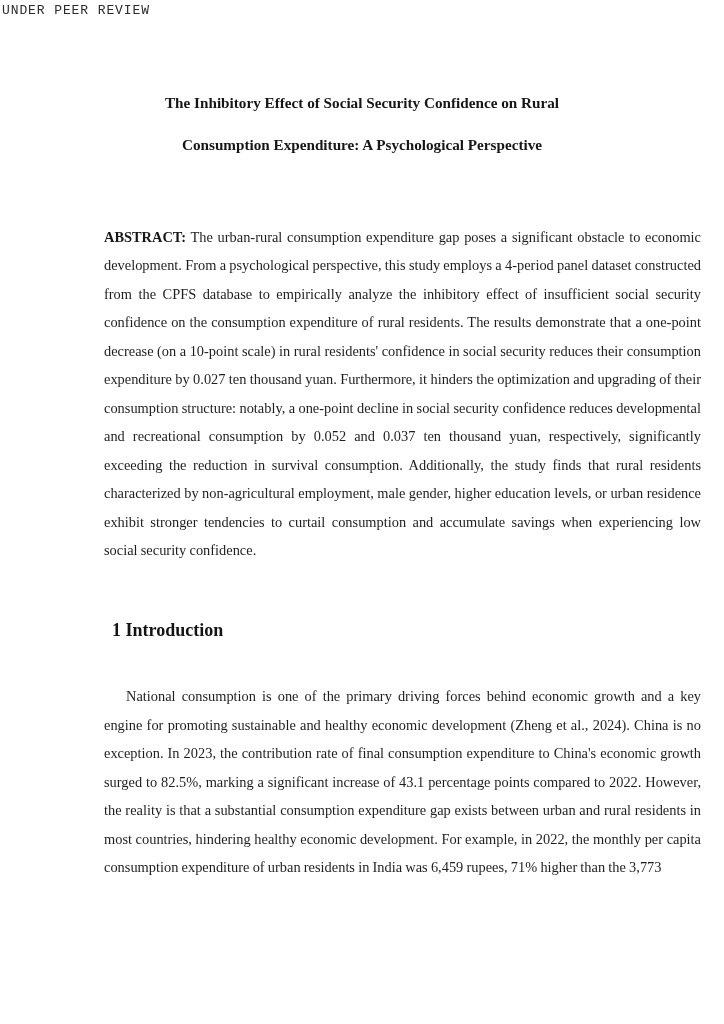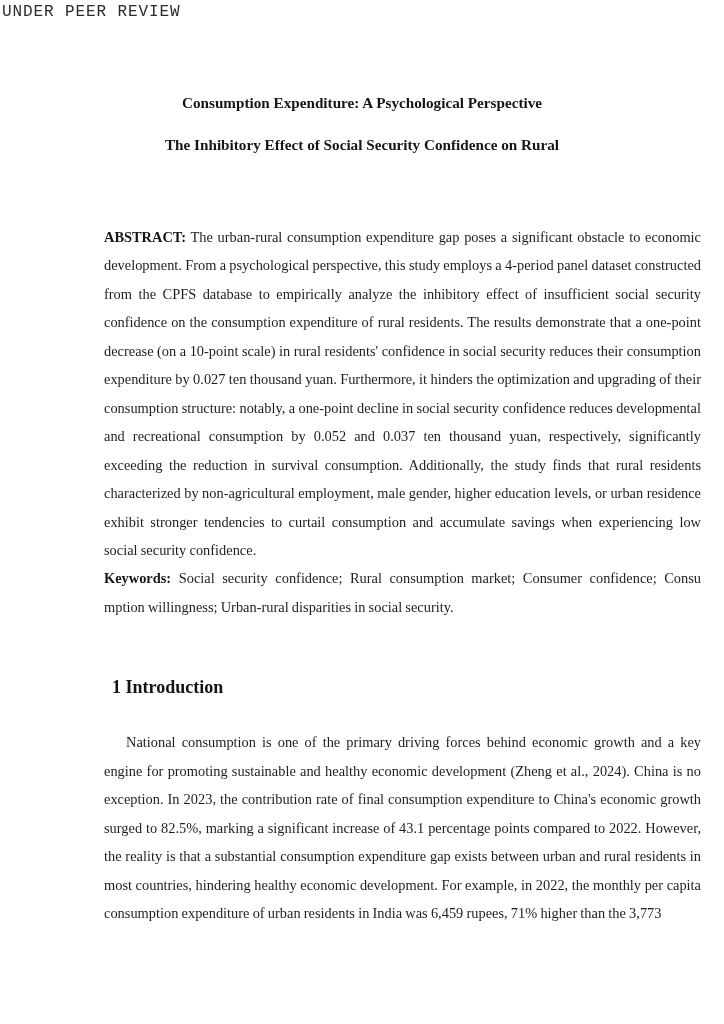--- a/index.html
+++ b/index.html
@@ -14,21 +14,21 @@
     background: #ffffff;
     overflow: hidden;
     font-family: "Liberation Serif", serif;
     color: #1e1e1e;
   }
   .watermark {
     position: absolute;
     top: 3px;
     left: 2px;
     font-family: "Liberation Mono", monospace;
-    font-size: 16px;
+    font-size: 13px;
     letter-spacing: 0.9px;
     color: #2b2b2b;
     white-space: pre;
   }
   .doc-title {
     position: absolute;
     top: 82px;
     left: 0;
     width: 724px;
     margin: 0;
@@ -60,41 +60,40 @@
     color: #161616;
   }
   .section-heading {
     margin: 53px 0 0 8px;
     font-size: 18px;
     font-weight: bold;
     line-height: 26px;
     color: #141414;
   }
   p.indent {
-    margin-top: 28px;
+    margin-top: 39px;
     text-indent: 22px;
   }
 </style>
 </head>
 <body>
 
 <div class="page">
 
   <div class="watermark">UNDER PEER REVIEW</div>
 
   <h1 class="doc-title">
+    <span class="title-line">The Inhibitory Effect of Social Security Confidence on Rural</span>
     <span class="title-line">Consumption Expenditure: A Psychological Perspective</span>
-    <span class="title-line">The Inhibitory Effect of Social Security Confidence on Rural</span>
   </h1>
 
   <div class="content">
 
     <p class="body"><b>ABSTRACT:</b> <span>The urban-rural consumption expenditure gap poses a significant obstacle to economic development. From a psychological perspective, this study employs a 4-period panel dataset constructed from the CPFS database to empirically analyze the inhibitory effect of insufficient social security confidence on the consumption expenditure of rural residents. The results demonstrate that a one-point decrease (on a 10-point scale) in rural residents' confidence in social security reduces their consumption expenditure by 0.027 ten thousand yuan. Furthermore, it hinders the optimization and upgrading of their consumption structure: notably, a one-point decline in social security confidence reduces developmental and recreational consumption by 0.052 and 0.037 ten thousand yuan, respectively, significantly exceeding the reduction in survival consumption. Additionally, the study finds that rural residents characterized by non-agricultural employment, male gender, higher education levels, or urban residence exhibit stronger tendencies to curtail consumption and accumulate savings when experiencing low social security confidence.</span></p>
 
-    <p class="body"><b>Keywords:</b> <span>Social security confidence; Rural consumption market; Consumer confidence; Consu mption willingness; Urban-rural disparities in social security.</span></p>
 
     <h2 class="section-heading">1 Introduction</h2>
 
     <p class="body indent">National consumption is one of the primary driving forces behind economic growth and a key engine for promoting sustainable and healthy economic development (Zheng et al., 2024). China is no exception. In 2023, the contribution rate of final consumption expenditure to China's economic growth surged to 82.5%, marking a significant increase of 43.1 percentage points compared to 2022. However, the reality is that a substantial consumption expenditure gap exists between urban and rural residents in most countries, hindering healthy economic development. For example, in 2022, the monthly per capita consumption expenditure of urban residents in India was 6,459 rupees, 71% higher than the 3,773</p>
 
   </div>
 
 </div>
 
 </body></html>

